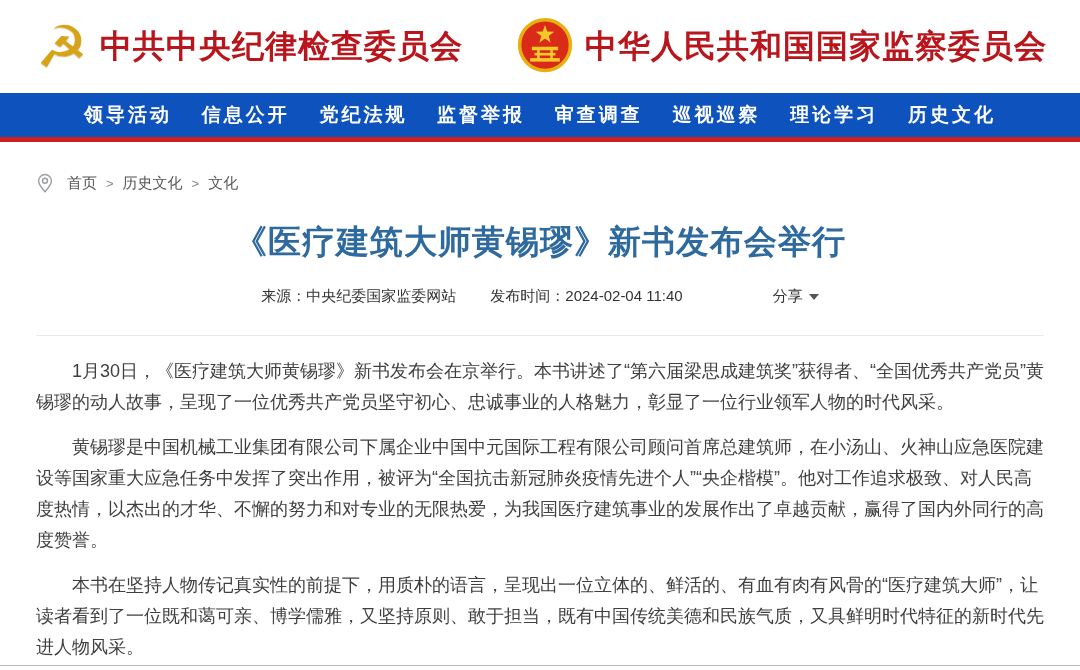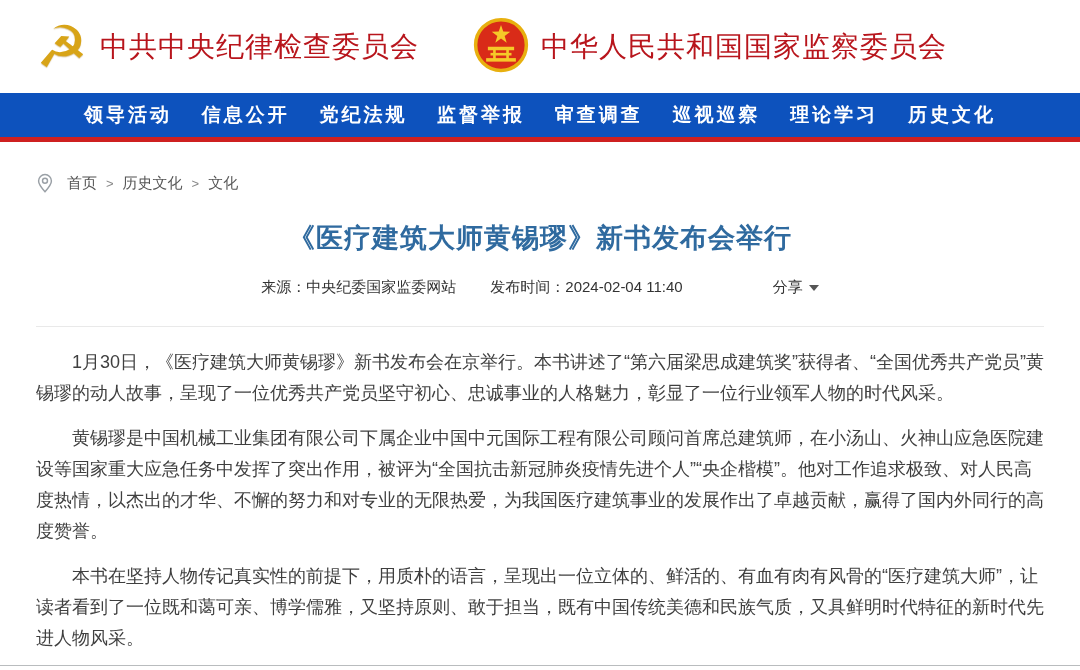--- a/index.html
+++ b/index.html
@@ -24,21 +24,21 @@
   }
   .logo-group{display:flex;align-items:center;}
   .logo-group + .logo-group{margin-left:54px;}
   .party-emblem{
     font-family:"DejaVu Sans",sans-serif;
     font-size:58px;line-height:58px;color:var(--gold);
     margin-right:12px;text-shadow:0 1px 1px rgba(160,110,0,.4);
   }
   .national-emblem{margin-right:12px;}
   .logo-text{
-    font-size:28px;font-weight:normal;color:var(--brand-red);
+    font-size:32px;font-weight:bold;color:var(--brand-red);
     letter-spacing:1px;white-space:nowrap;
   }
   
   .main-nav{
     height:49px;background:var(--nav-blue);
     border-bottom:5px solid var(--stripe-red);
     display:flex;align-items:center;justify-content:space-between;
     padding:0 84px;
   }
   .main-nav a{
@@ -49,21 +49,21 @@
   .breadcrumb{
     display:flex;align-items:center;gap:9px;
     margin:30px 0 0 34px;font-size:15px;color:#555;
   }
   .breadcrumb a{color:#555;text-decoration:none;}
   .breadcrumb .sep{color:#888;font-size:13px;}
   .breadcrumb .pin{display:inline-flex;margin-right:2px;}
   
   .article-title{
     margin:26px 36px 4px;text-align:center;
-    font-size:27px;font-weight:bold;color:var(--title-blue);
+    font-size:33px;font-weight:bold;color:var(--title-blue);
     letter-spacing:1px;
   }
   .meta-wrap{
     margin:22px 36px 0;border-bottom:1px solid #e9e9e9;padding-bottom:29px;
   }
   .meta{
     display:flex;justify-content:center;align-items:center;gap:34px;
     font-size:15px;color:#333;
   }
   .meta .share{display:inline-flex;align-items:center;gap:6px;margin-left:56px;cursor:pointer;}

